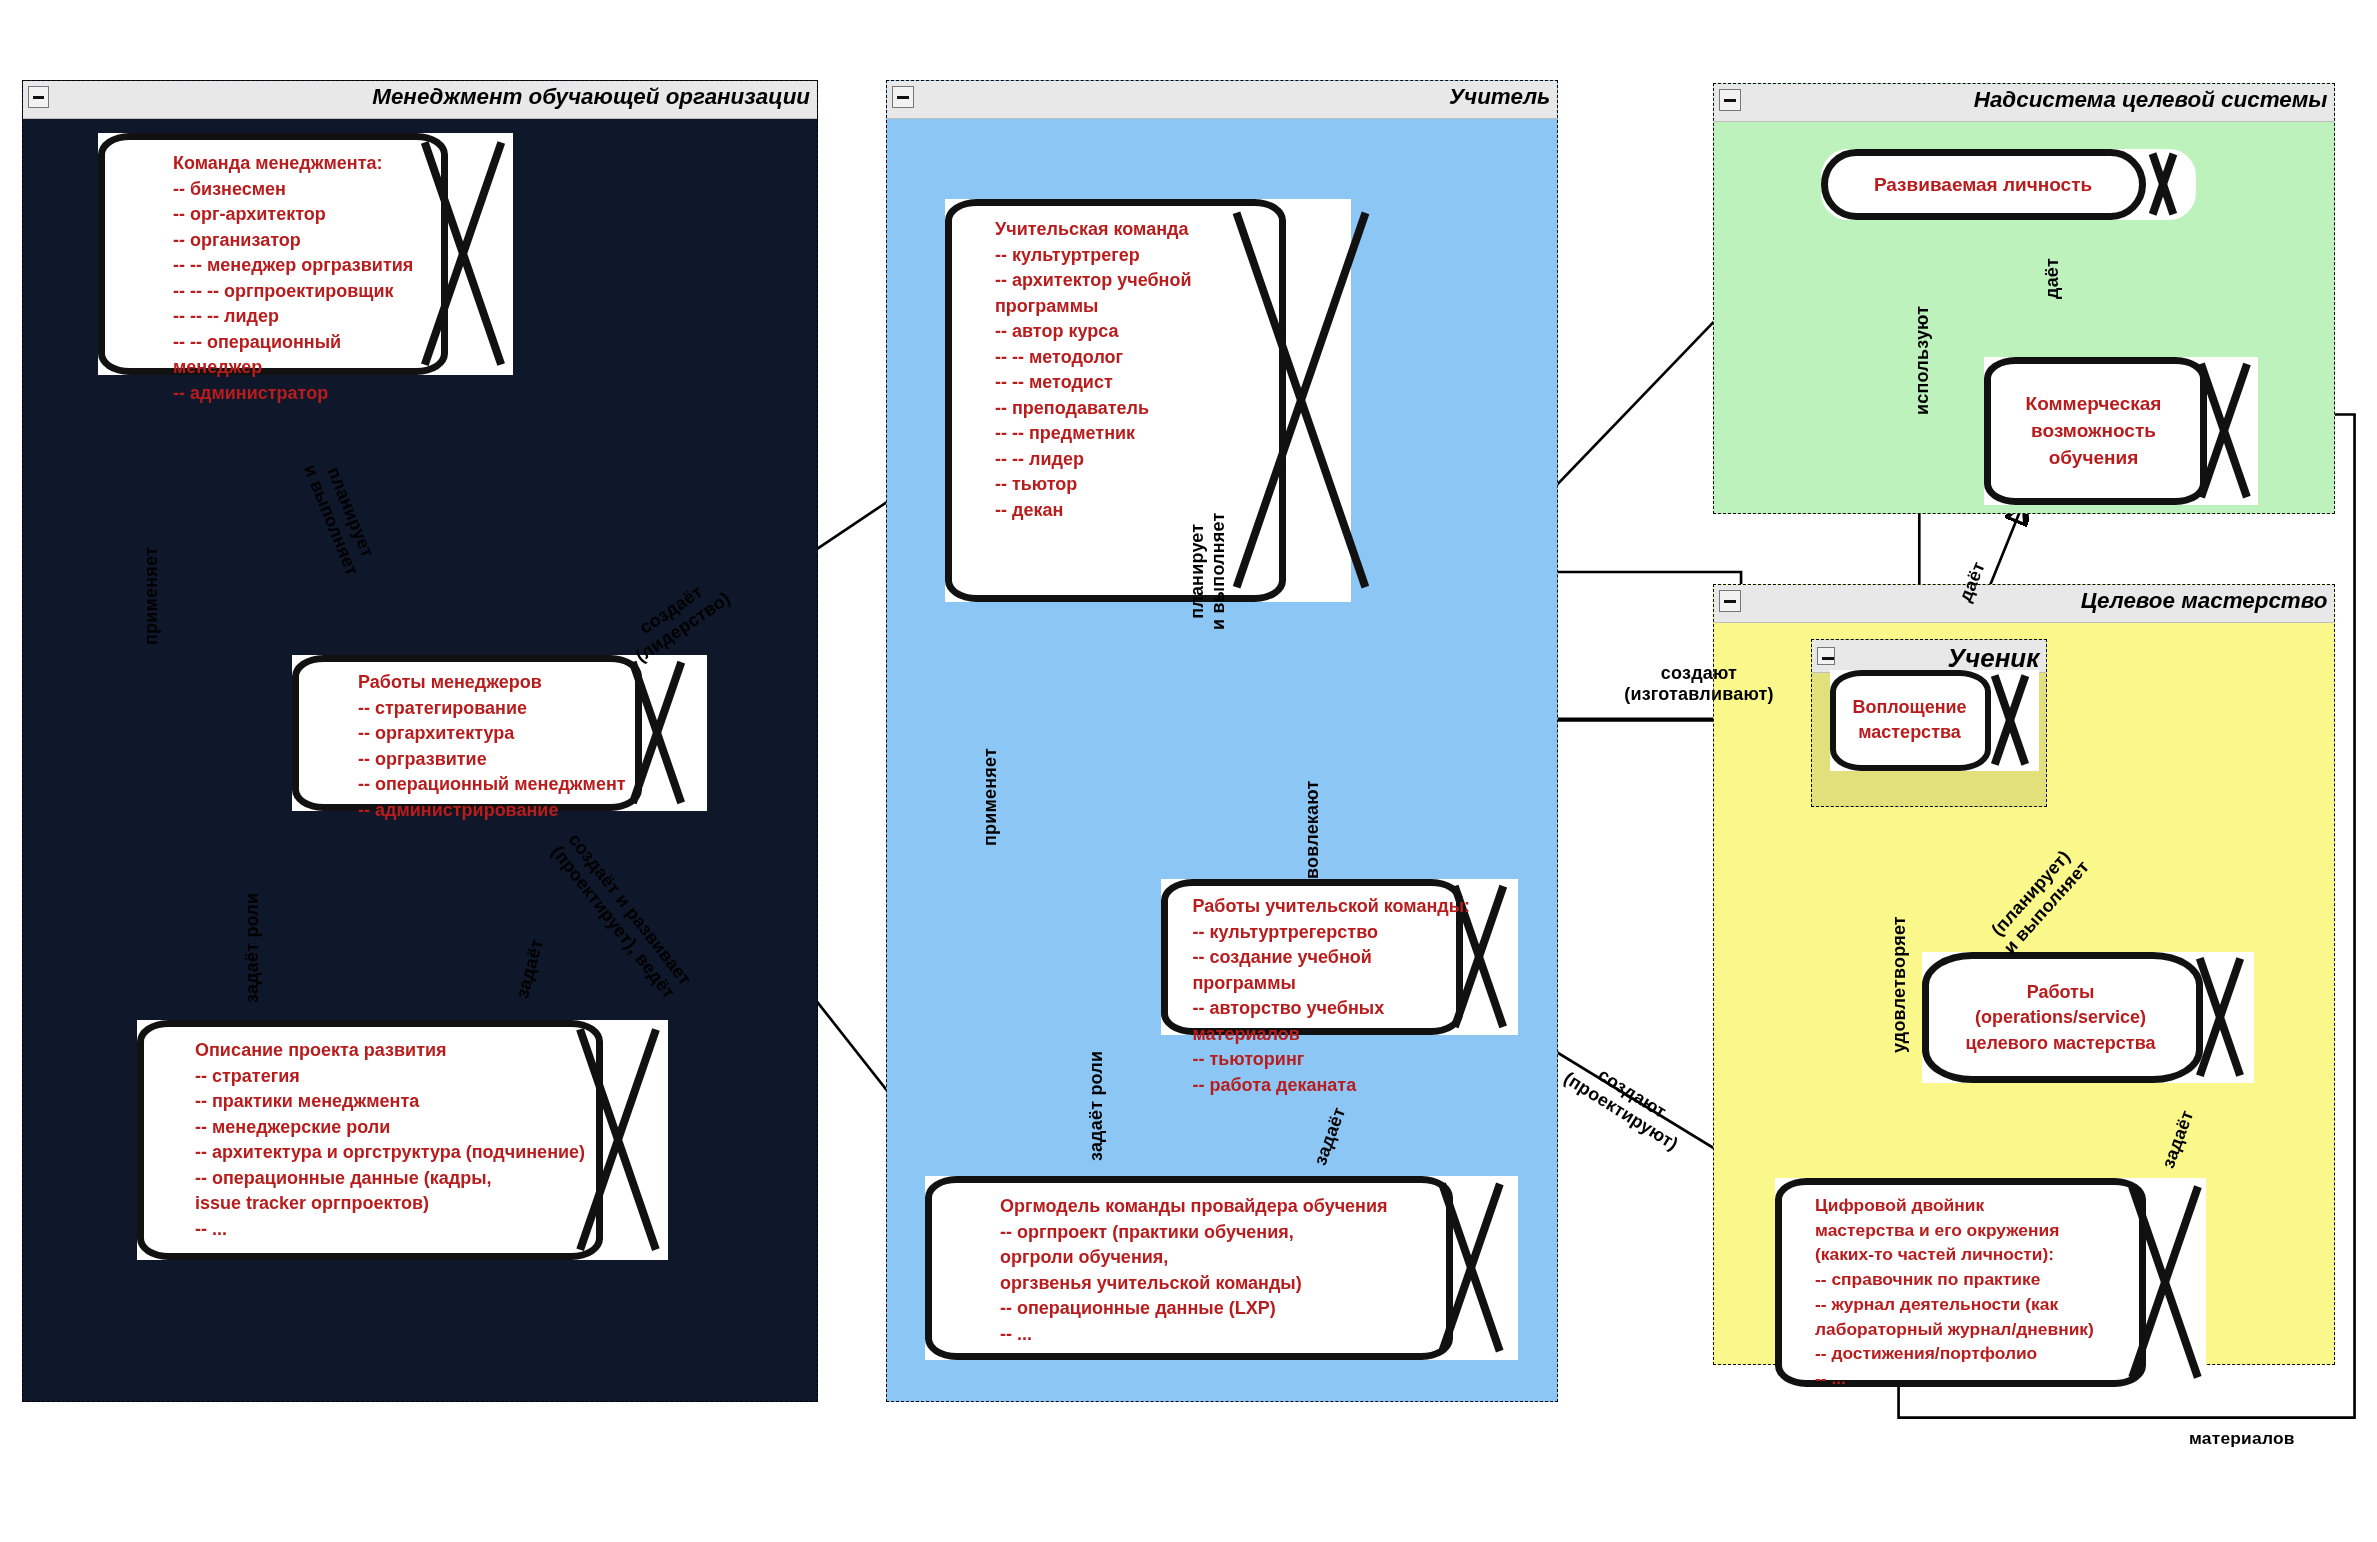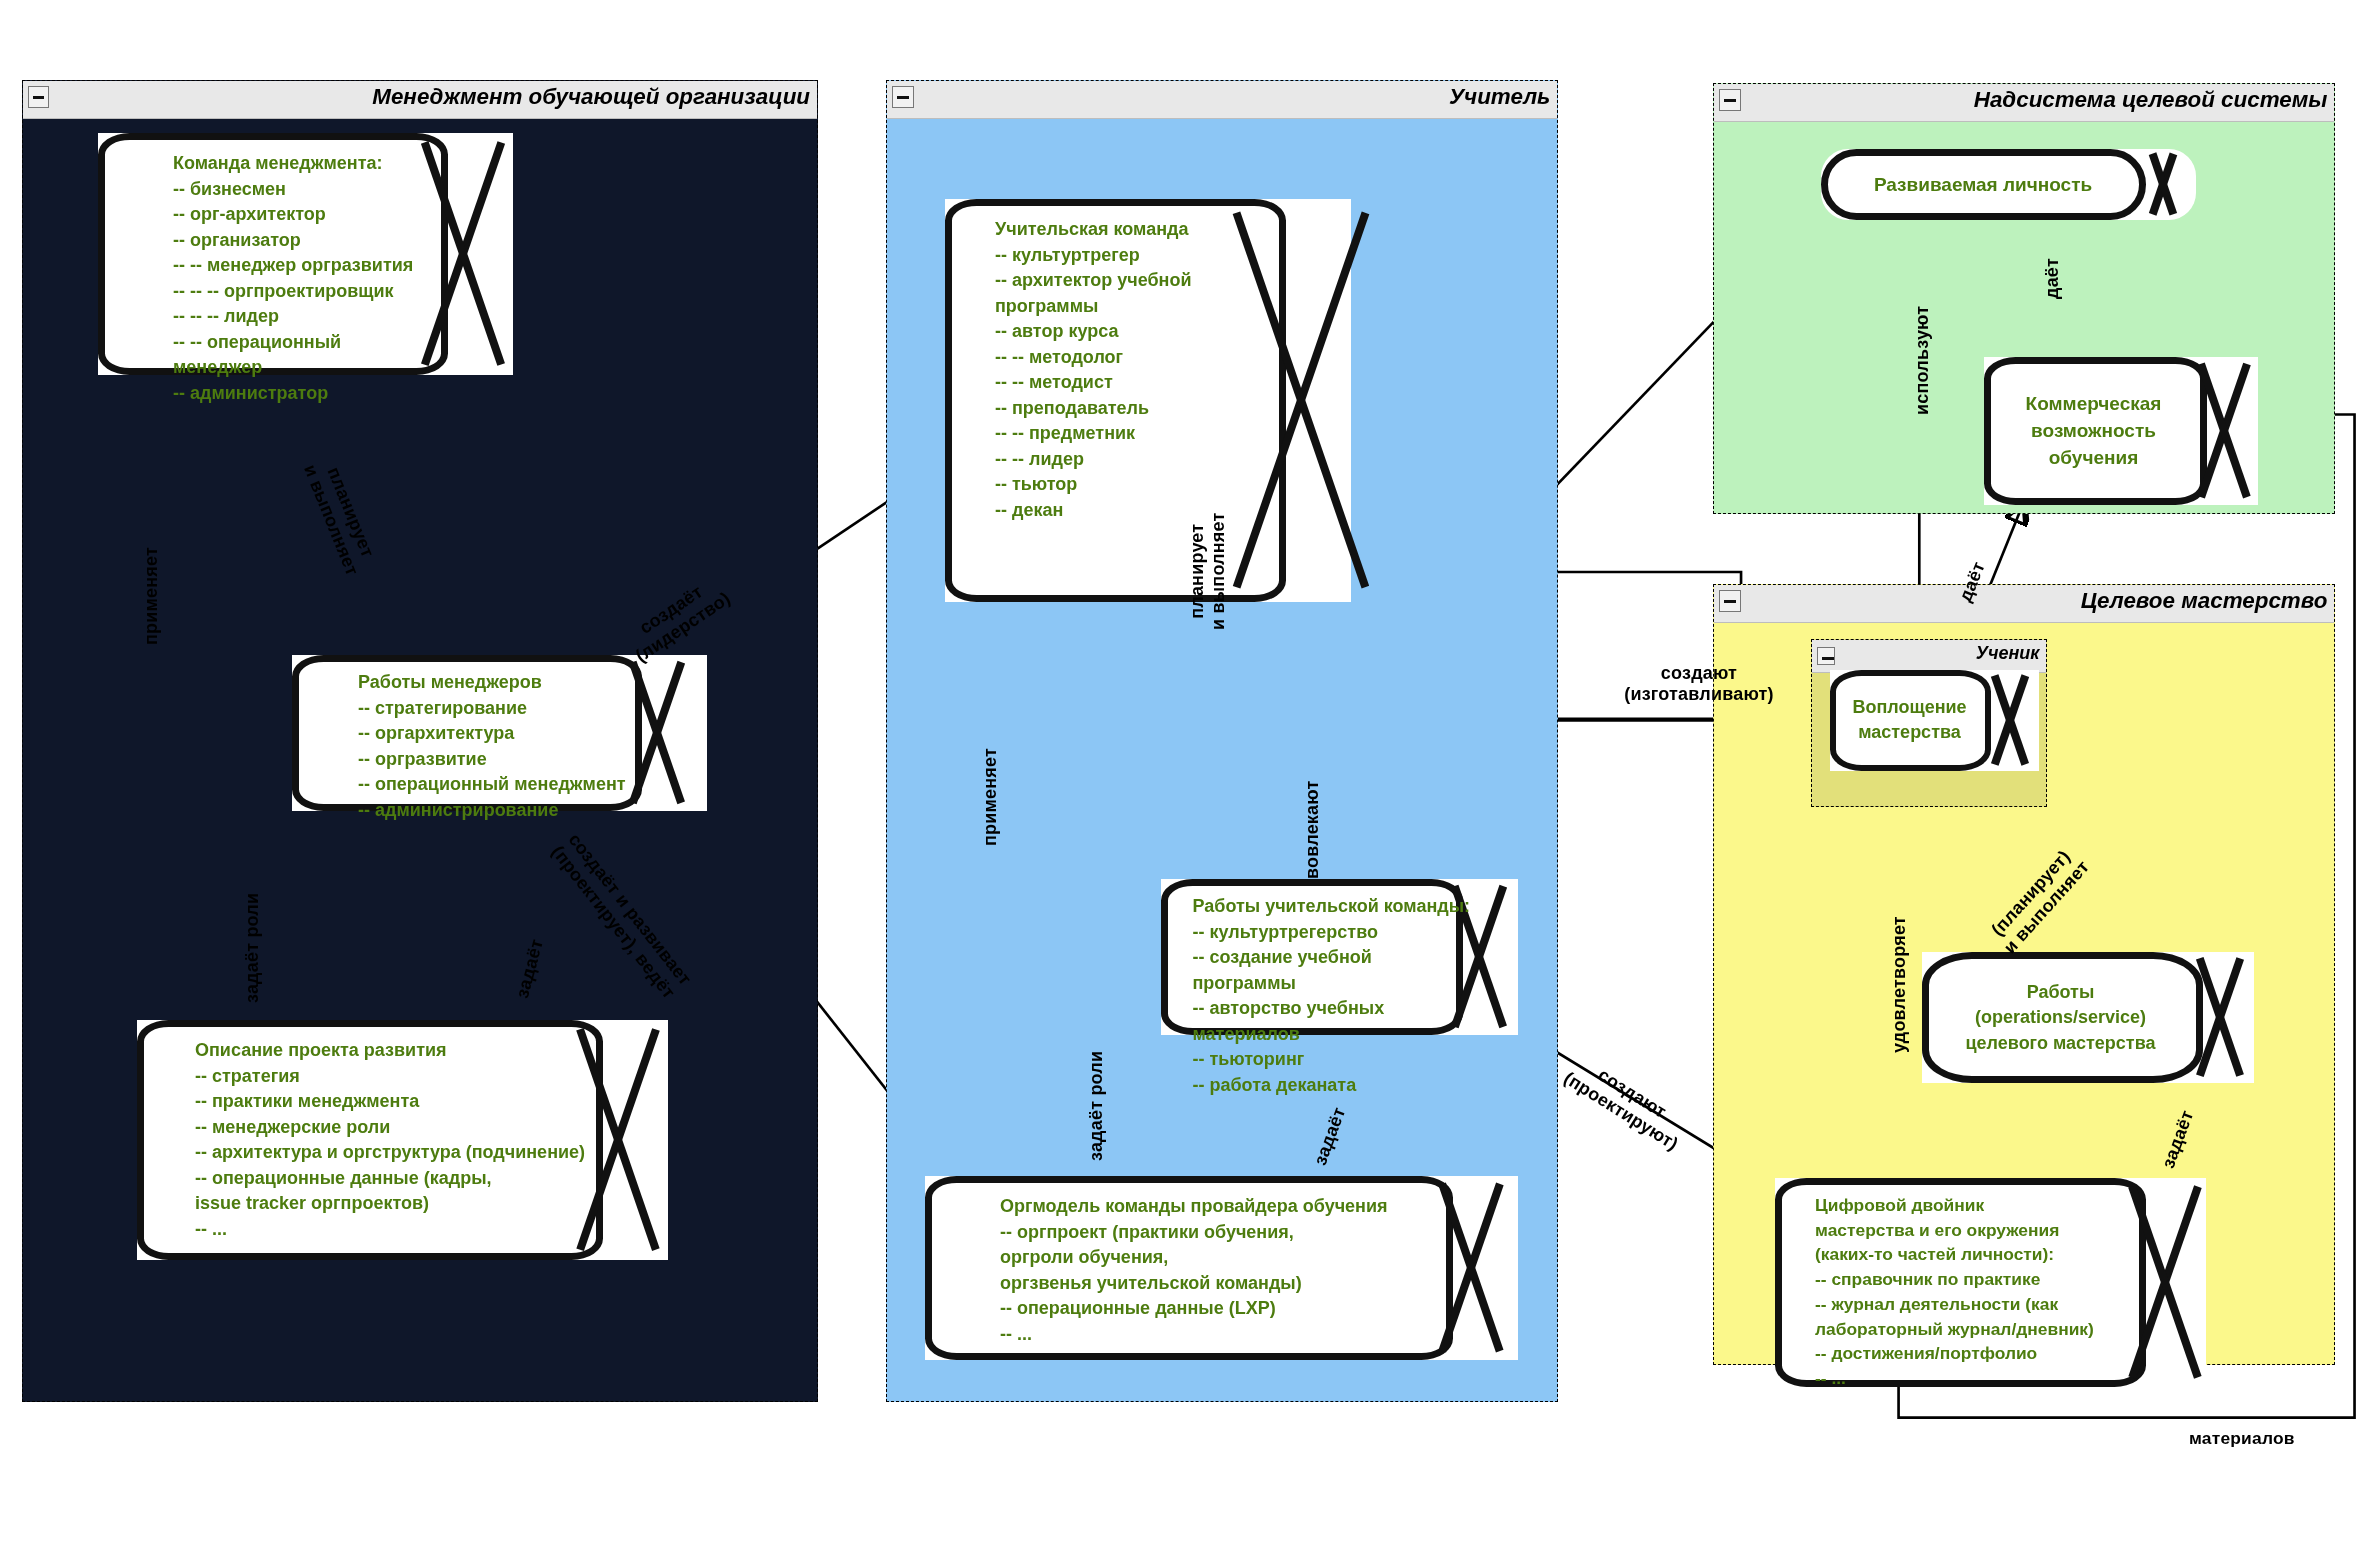--- a/index.html
+++ b/index.html
@@ -33,21 +33,21 @@
     box-sizing:border-box;background:#fff;
   }
   .node .xmark{position:absolute;top:0;bottom:0;right:0;width:75px;overflow:visible;}
   .node .xmark i{
     position:absolute;left:50%;top:3.3px;bottom:3.3px;width:7.5px;background:#111;
     transform-origin:50% 50%;
   }
   .node .xmark i.a{transform:rotate(19deg);}
   .node .xmark i.b{transform:rotate(-19deg);}
   .node .txt{
-    position:absolute;z-index:3;color:#4d7c0f;font-weight:bold;line-height:1.42;
+    position:absolute;z-index:3;color:#b91c1c;font-weight:bold;line-height:1.42;
     font-size:19px;white-space:pre-line;
   }
   .node .txt.center{left:0;right:65px;text-align:center;top:50%;transform:translateY(-50%);}
   .node .txt.left{text-align:left;}
 
   
   svg.links{position:absolute;left:0;top:0;width:2377px;height:1542px;overflow:visible;pointer-events:none;}
   svg.links line, svg.links path, svg.links polyline{fill:none;stroke:#000;stroke-width:3.2;}
   svg.links .thick{stroke-width:5;}
 
@@ -147,21 +147,21 @@
     <div class="panel-head">
       <span class="minus"></span>
       <span class="ptitle">Целевое мастерство</span>
     </div>
     <div class="panel-body"></div>
   </div>
 
   <div class="panel" style="left:1811px;top:639px;width:236px;height:168px;background:#e2e07a;border-width:1.7px;">
     <div class="panel-head" style="height:33px;">
       <span class="minus" style="width:18px;height:18px;top:6.6px;"></span>
-      <span class="ptitle" style="font-size:18px;top:2.5px;">Ученик</span>
+      <span class="ptitle" style="font-size:26px;top:2.5px;">Ученик</span>
     </div>
     <div class="panel-body" style="top:33px;"></div>
   </div>
 
   <div class="node" style="left:98px;top:133px;width:415px;height:242px;">
     <div class="shape" style="right:65px;"></div>
     <div class="xmark" style="right:8.3px;width:91px;">
         <i class="a"></i>
         <i class="b"></i>
       </div>

